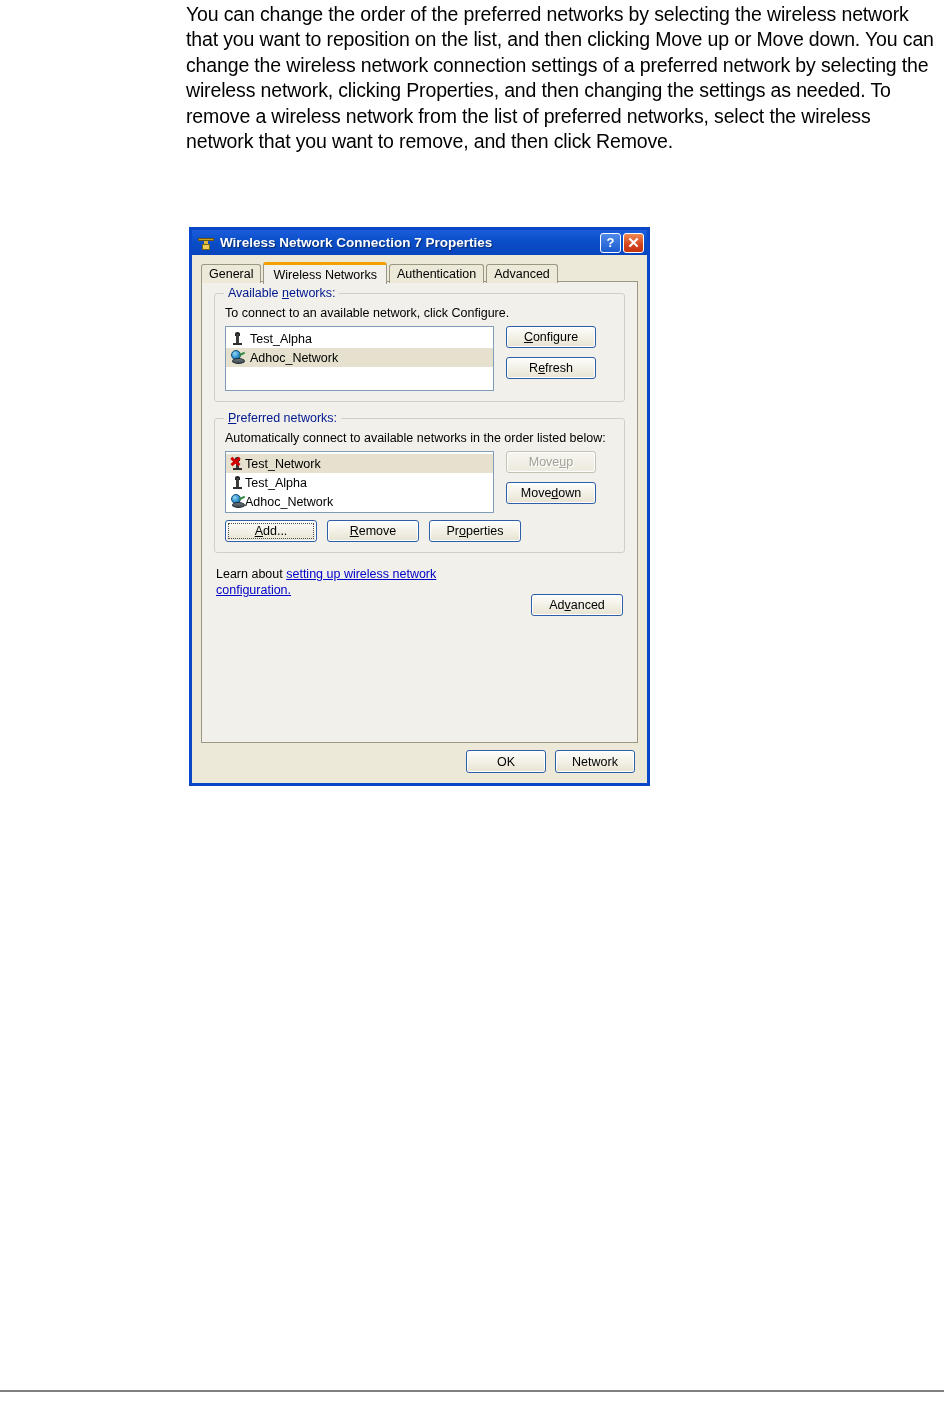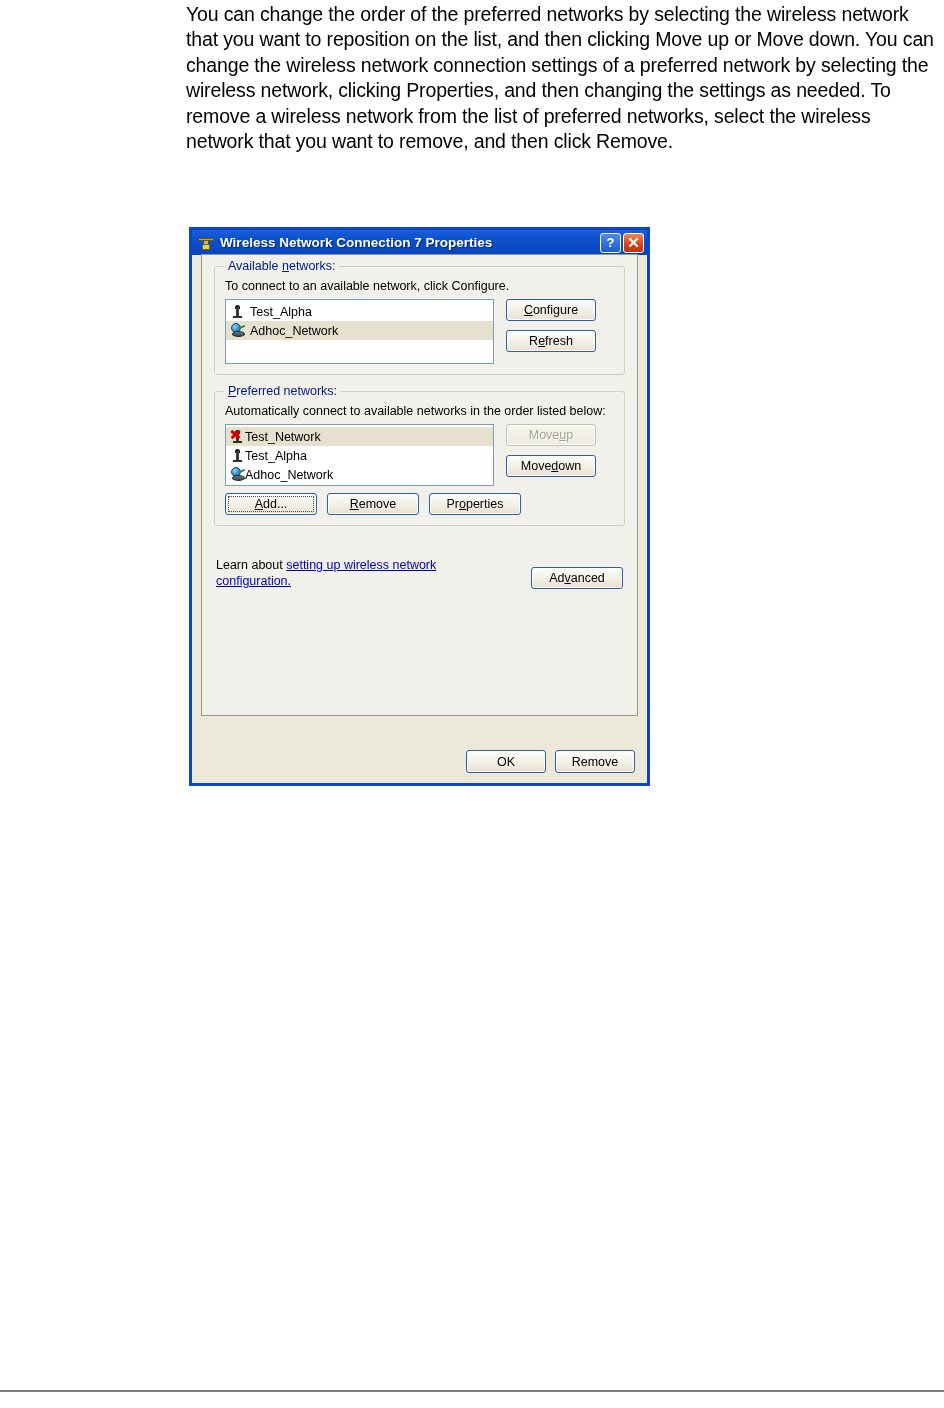--- a/index.html
+++ b/index.html
@@ -339,21 +339,21 @@
     gap: 10px;
     margin-top: 7px;
   }
   .btnrow .btn { width: 92px; }
 
   u.acc { text-decoration: underline; }
 
   
   .learnrow {
     display: flex;
-    align-items: flex-end;
+    align-items: flex-start;
     justify-content: space-between;
     margin: 13px 14px 0 14px;
   }
   .learn-text {
     font-size: 12.5px;
     line-height: 16px;
     width: 250px;
   }
   .learn-link {
     color: #0000C8;
@@ -384,20 +384,26 @@
         <div class="stem"></div>
         <div class="plug"></div>
     </div>
     <div class="title-text">Wireless Network Connection 7 Properties</div>
     <div class="title-buttons">
       <div class="tbtn tbtn-help">?</div>
       <div class="tbtn tbtn-close">✕</div>
     </div>
   </div>
 
+  <div class="tabstrip">
+    <div class="tab">General</div>
+    <div class="tab active">Wireless Networks</div>
+    <div class="tab">Authentication</div>
+    <div class="tab">Advanced</div>
+  </div>
 
   <div class="tabpage">
 
 
     <div class="group">
       <div class="group-label"><span>Available </span><u class="acc">n</u><span>etworks:</span></div>
       <div class="group-hint">To connect to an available network, click Configure.</div>
       <div class="row">
         <div class="listbox available">
           <div class="li">
@@ -501,18 +507,18 @@
           <span>Ad</span>
           <u class="acc">v</u>
           <span>anced</span>
         </div>
     </div>
 
   </div>
 
   <div class="dialog-footer">
     <div class="btn">OK</div>
-    <div class="btn">Remove</div>
+    <div class="btn">Network</div>
   </div>
 
 </div>
 
 <div class="page-rule"></div>
 
 </body></html>

